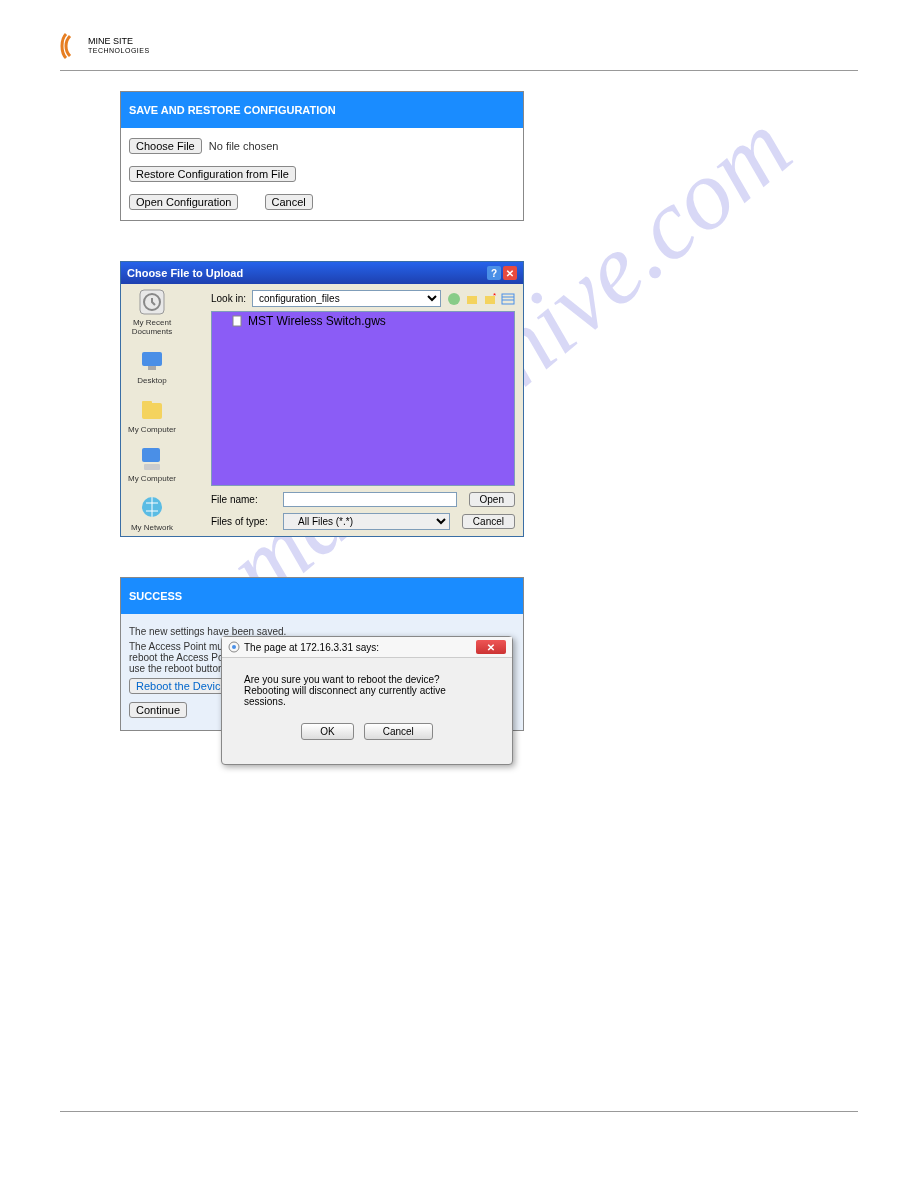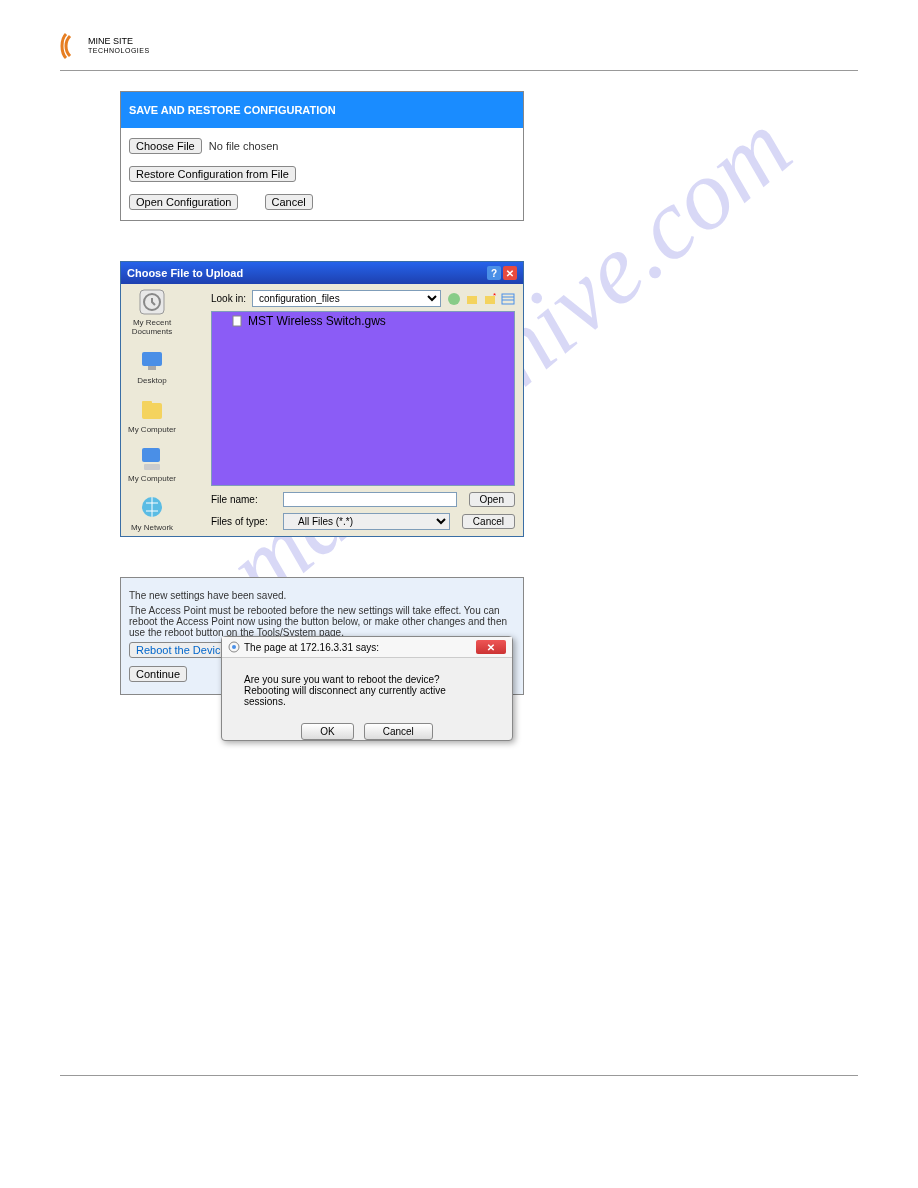--- a/index.html
+++ b/index.html
@@ -209,21 +209,21 @@
     font-size: 10px;
     font-weight: bold;
   }
   .confirm-body {
     padding: 16px 24px 10px 22px;
   }
   .confirm-btns {
     display: flex;
     justify-content: center;
     gap: 10px;
-    padding: 6px 0 0 0;
+    padding: 6px 0 24px 0;
   }
   .confirm-btn {
     font-size: 10px;
     padding: 2px 18px;
     border: 1px solid #888;
     border-radius: 3px;
     background: linear-gradient(#fff, #ddd);
     cursor: pointer;
   }
   
@@ -378,20 +378,21 @@
               </select>
               <button class="p2-btn">Cancel</button>
             </div>
           </div>
         </div>
       </div>
     </div>
 
     <div class="section">
       <div class="panel3">
+        <div class="blue-header">SUCCESS</div>
         <div class="p3-body">
           <p>The new settings have been saved.</p>
           <p>The Access Point must be rebooted before the new settings will take effect. You can reboot the Access Point now using the button below, or make other changes and then use the reboot button on the Tools/System page.</p>
           <button class="btn" style="color:#0066cc;">Reboot the Device</button>
           <div style="height:8px;"></div>
           <button class="btn">Continue</button>
         </div>
 
         <div class="confirm">
           <div class="confirm-title">

